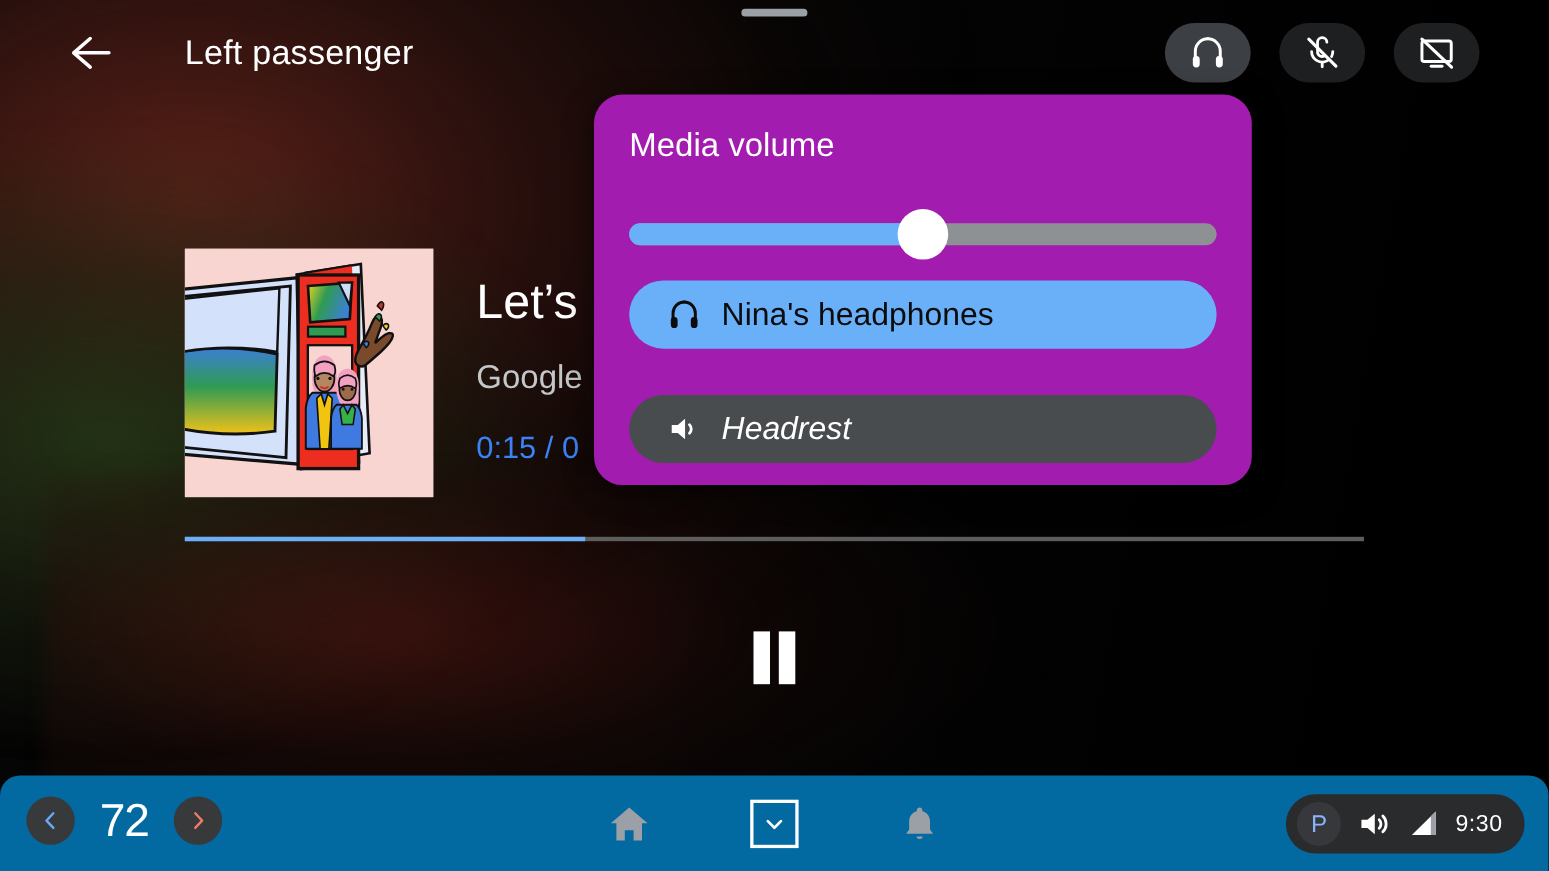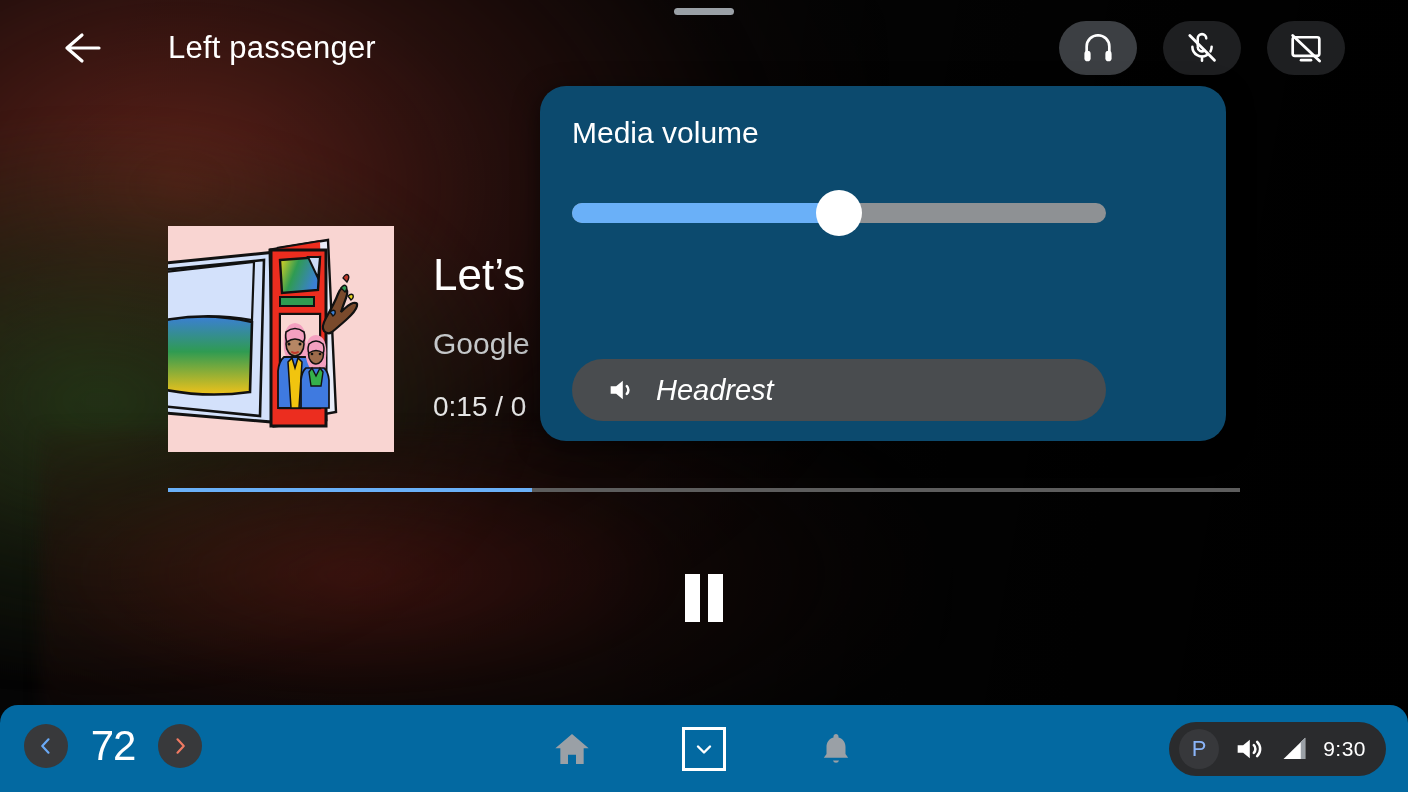--- a/index.html
+++ b/index.html
@@ -91,21 +91,21 @@
   .media-title {
     position: absolute; left: 433px; top: 250px;
     font-size: 44px; color: #fff; white-space: nowrap;
   }
   .media-artist {
     position: absolute; left: 433px; top: 327px;
     font-size: 30px; color: #c4c7c9; white-space: nowrap;
   }
   .media-time {
     position: absolute; left: 433px; top: 391px;
-    font-size: 28px; color: #e5e5e5; white-space: nowrap;
+    font-size: 28px; color: #3b82f6; white-space: nowrap;
   }
 
   
   .progress-track {
     position: absolute; left: 168px; top: 488px;
     width: 1072px; height: 4px;
     background: #5d5d5d;
   }
   .progress-fill {
     position: absolute; left: 0; top: 0;
@@ -118,22 +118,22 @@
     position: absolute; left: 668px; top: 566px;
     width: 72px; height: 64px;
     display: flex; align-items: center; justify-content: center;
     gap: 8px; cursor: pointer;
   }
   .pause-bar { width: 15px; height: 48px; background: #fff; }
 
   
   .vol-panel {
     position: absolute; left: 540px; top: 86px;
-    width: 686px; height: 355px;
-    background: #0c4a6e;
+    width: 598px; height: 355px;
+    background: #a21caf;
     border-radius: 26px;
     box-shadow: 0 6px 26px rgba(0,0,0,0.55);
   }
   .vol-label {
     position: absolute; left: 32px; top: 30px;
     font-size: 30px; color: #ffffff;
   }
   .slider-wrap {
     position: absolute; left: 32px; top: 96px;
     width: 534px; height: 60px;
@@ -363,20 +363,31 @@
 
   <div class="vol-panel">
     <div class="vol-label">Media volume</div>
 
     <div class="slider-wrap">
       <div class="slider-track"></div>
       <div class="slider-fill" style="width: 267px;"></div>
       <div class="slider-thumb" style="left: 244px;"></div>
     </div>
 
+    <div class="device-row selected">
+      <span class="device-icon">
+        <svg width="32" height="32" viewBox="0 0 24 24">
+          <path d="M12 3.4a7.6 7.6 0 0 0-7.6 7.6v4.6" fill="none" stroke="#0c0c0c" stroke-width="2" stroke-linecap="round"></path>
+          <path d="M19.6 15.6V11A7.6 7.6 0 0 0 12 3.4" fill="none" stroke="#0c0c0c" stroke-width="2" stroke-linecap="round"></path>
+          <rect x="2.9" y="13.6" width="4.6" height="7.6" rx="2.3" fill="#0c0c0c"></rect>
+          <rect x="16.5" y="13.6" width="4.6" height="7.6" rx="2.3" fill="#0c0c0c"></rect>
+        </svg>
+      </span>
+      <span class="device-label">Nina's headphones</span>
+    </div>
 
     <div class="device-row unselected">
       <span class="device-icon">
         <svg width="32" height="32" viewBox="0 0 24 24">
           <path d="M3.5 9.2h4.1L12.6 5v14l-5-4.2H3.5z" fill="#ffffff"></path>
           <path d="M15.6 9.1a4.1 4.1 0 0 1 0 5.8" fill="none" stroke="#ffffff" stroke-width="1.9" stroke-linecap="round"></path>
         </svg>
       </span>
       <span class="device-label">Headrest</span>
     </div>

